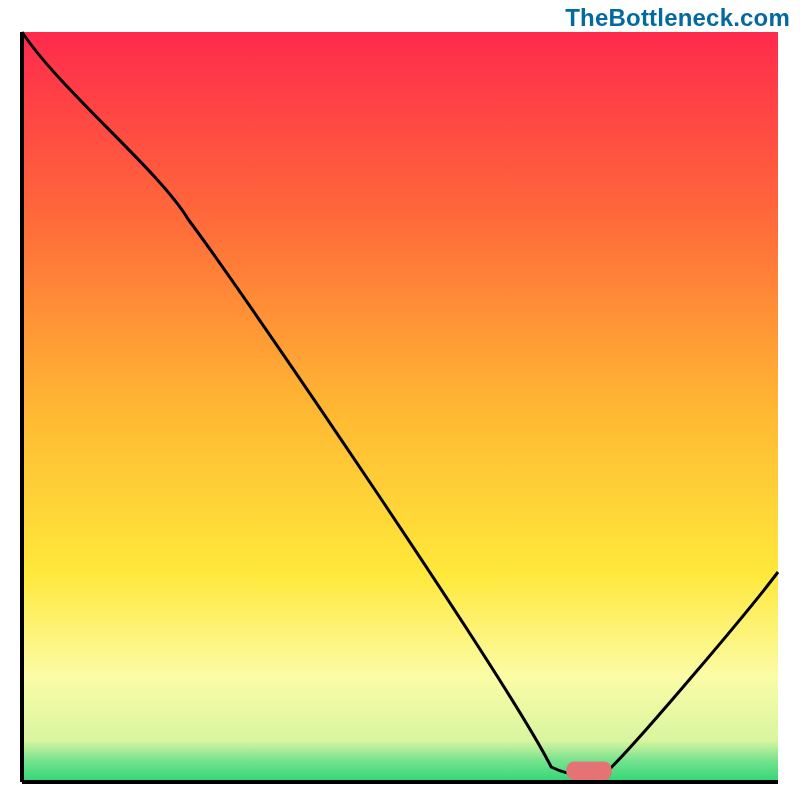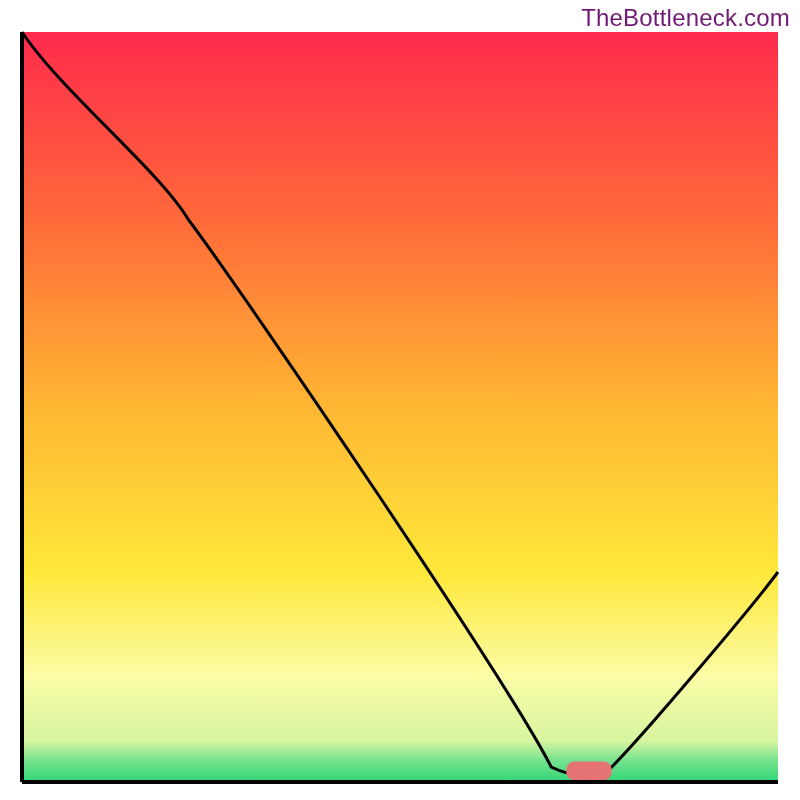--- a/index.html
+++ b/index.html
@@ -14,22 +14,22 @@
     position: relative;
     width: 800px;
     height: 800px;
     background: #ffffff;
   }
   .watermark {
     position: absolute;
     top: 4px;
     right: 10px;
     font-size: 24px;
-    font-weight: 400;
-    color: #701a75;
+    font-weight: 700;
+    color: #0369a1;
     letter-spacing: 0.2px;
     z-index: 10;
   }
   svg.chart {
     position: absolute;
     left: 0;
     top: 0;
   }
 </style>
 </head>

